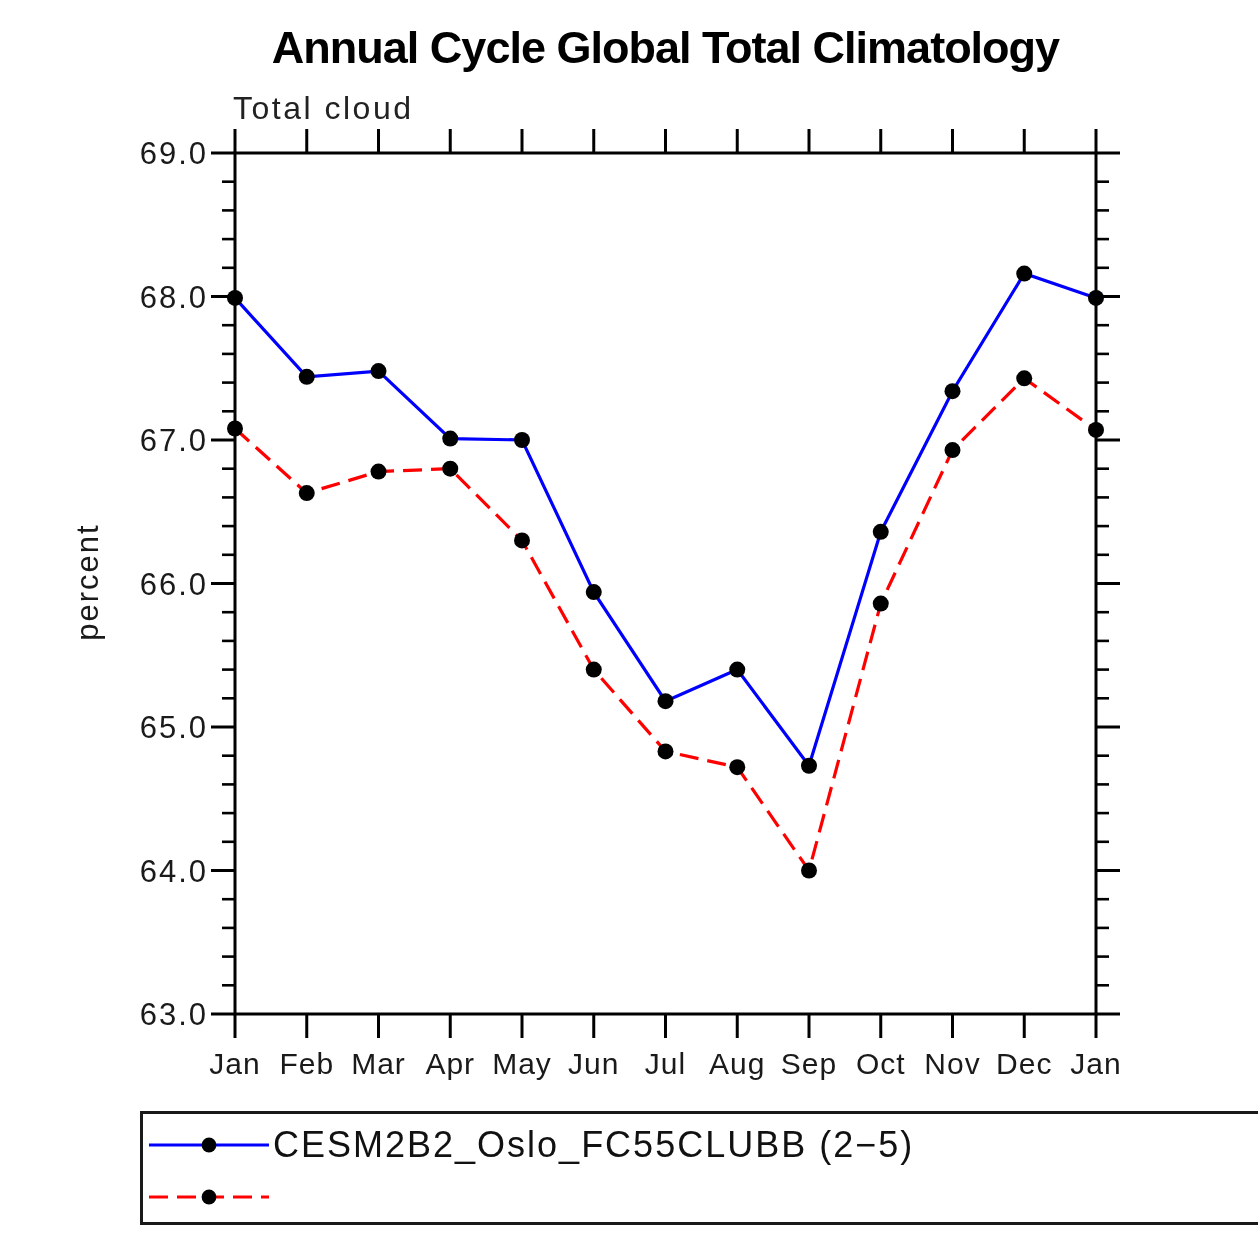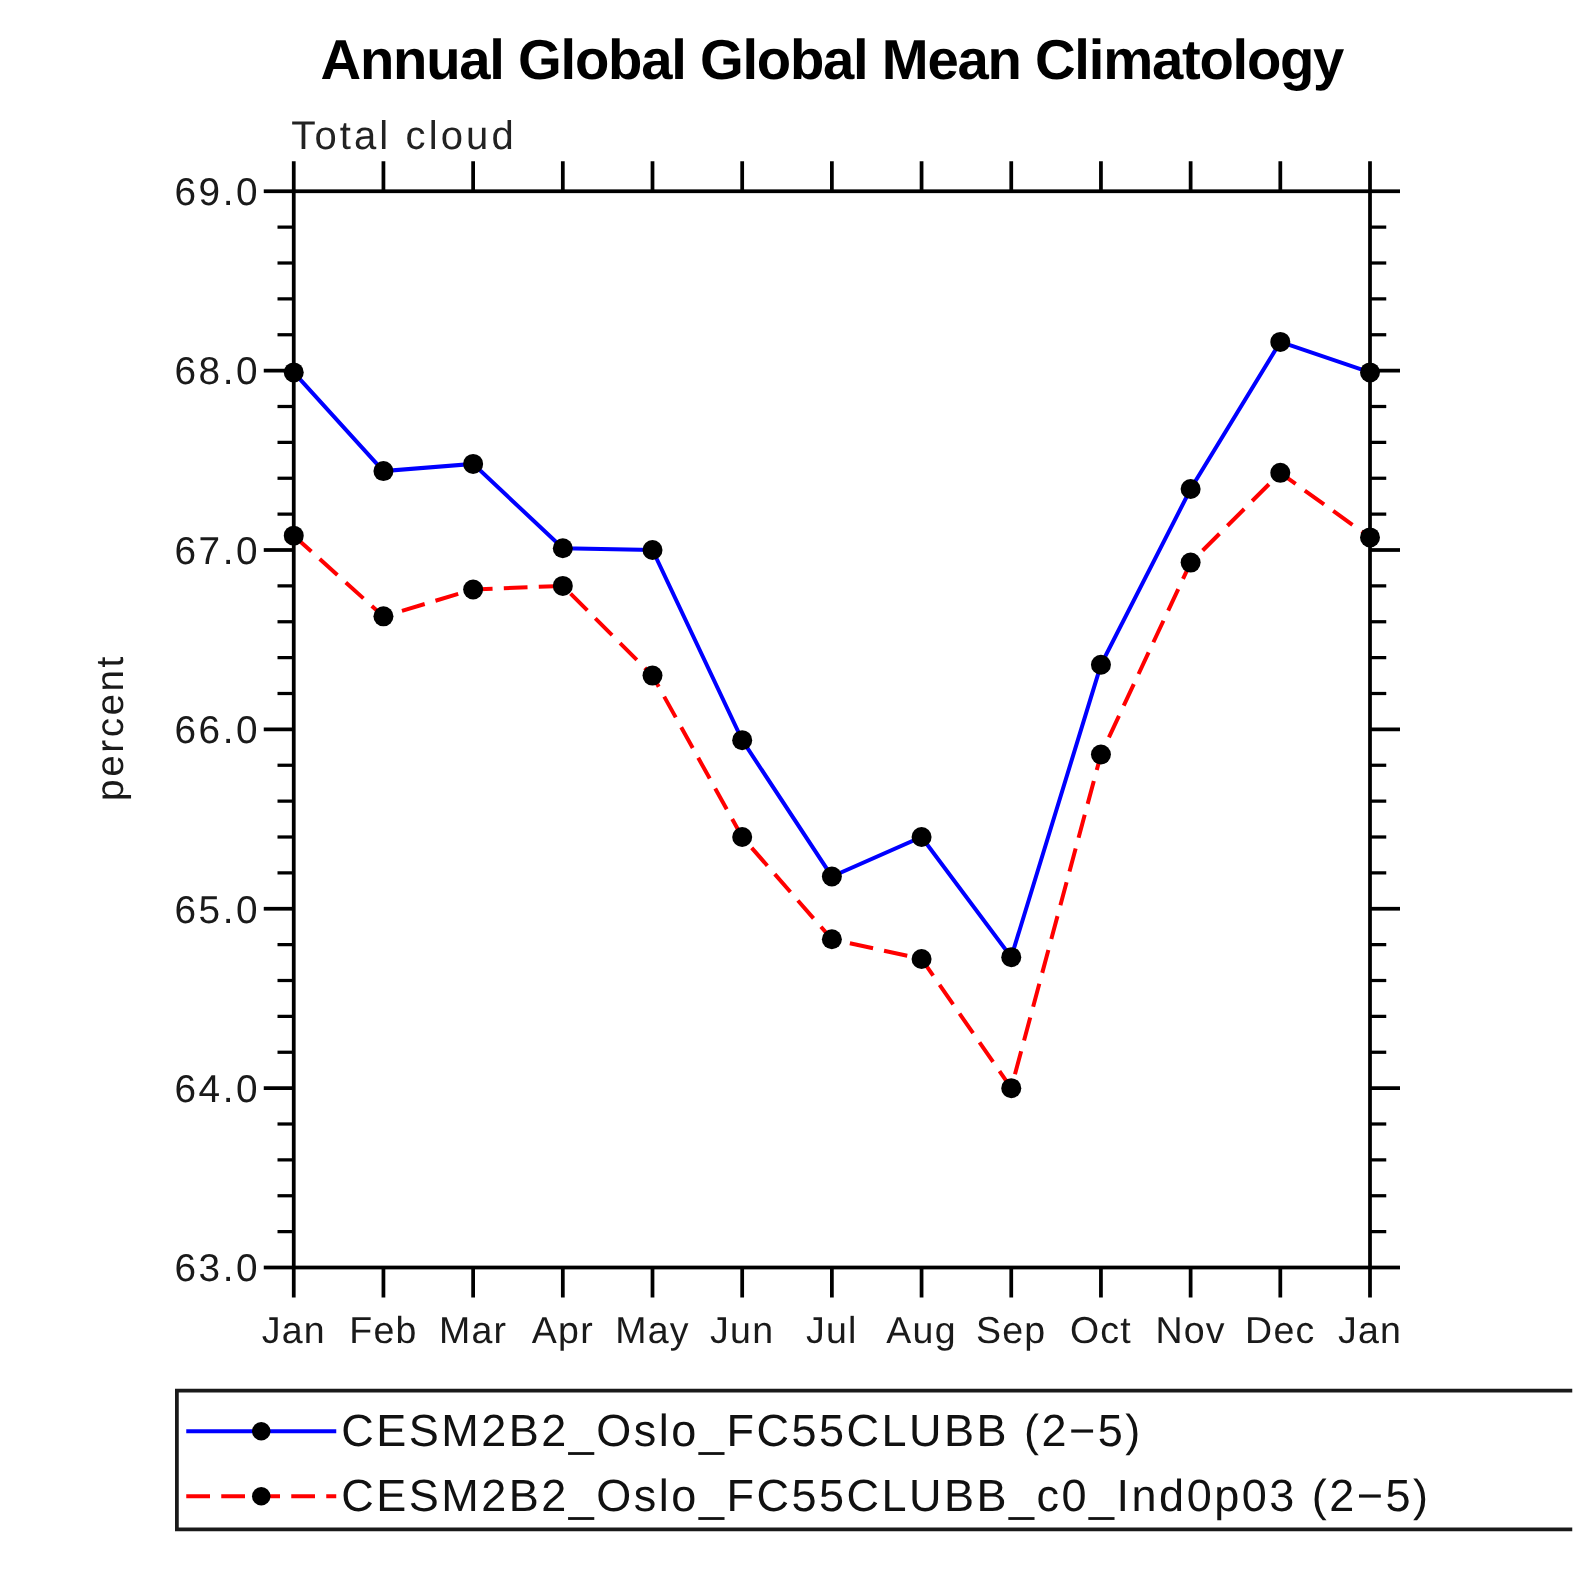--- a/index.html
+++ b/index.html
@@ -82,21 +82,21 @@
     letter-spacing: 2px;
     color: #111111;
     white-space: nowrap;
   }
 </style>
 </head>
 <body>
 
 <div class="page">
 
-  <div class="title">Annual Global Global Mean Climatology</div>
+  <div class="title">Annual Cycle Global Total Climatology</div>
   <div class="subtitle">Total cloud</div>
   <div class="ylabel">percent</div>
 
   <svg id="plot" class="plot" width="1258" height="1258" viewBox="0 0 1258 1258">
       <rect x="235" y="153" width="861" height="861" fill="none" stroke="#000000" stroke-width="3"></rect>
       <line x1="235" y1="1014" x2="235" y2="1038" stroke="#000000" stroke-width="3"></line>
       <line x1="235" y1="153" x2="235" y2="129" stroke="#000000" stroke-width="3"></line>
       <text x="235" y="1074" text-anchor="middle" fill="#1a1a1a" font-size="30" letter-spacing="1">Jan</text>
       <line x1="306.75" y1="1014" x2="306.75" y2="1038" stroke="#000000" stroke-width="3"></line>
       <line x1="306.75" y1="153" x2="306.75" y2="129" stroke="#000000" stroke-width="3"></line>
@@ -239,17 +239,16 @@
         <line class="key-line" x1="2" y1="11" x2="122" y2="11" stroke-width="3.2" stroke="#0000ff"></line>
         <circle class="key-dot" cx="62" cy="11" r="7.4" fill="#000000"></circle>
       </svg>
       <span class="legend-label">CESM2B2_Oslo_FC55CLUBB (2−5)</span>
     </div>
     <div class="legend-row row1">
       <svg class="legend-key" viewBox="0 0 124 22">
         <line class="key-line" x1="2" y1="11" x2="122" y2="11" stroke-width="3.2" stroke="#ff0000" stroke-dasharray="19 9"></line>
         <circle class="key-dot" cx="62" cy="11" r="7.4" fill="#000000"></circle>
       </svg>
-      <span class="legend-label">CESM2B2_Oslo_FC55CLUBB_c0_Ind0p03 (2−5)</span>
     </div>
   </div>
 
 </div>
 
 </body></html>

